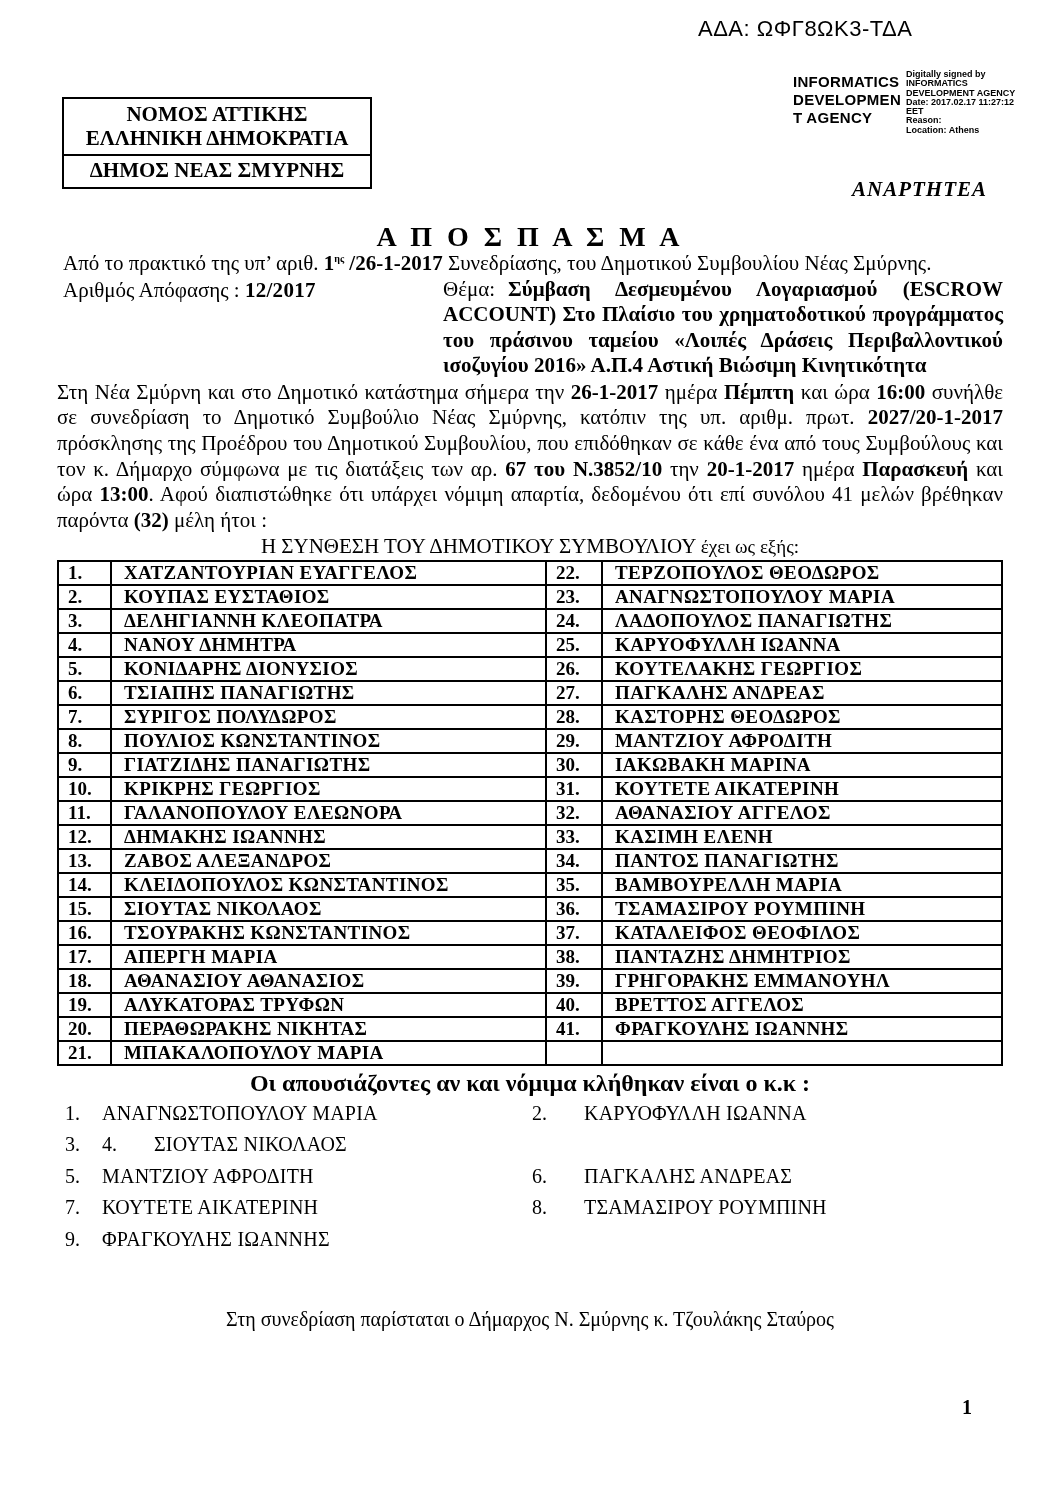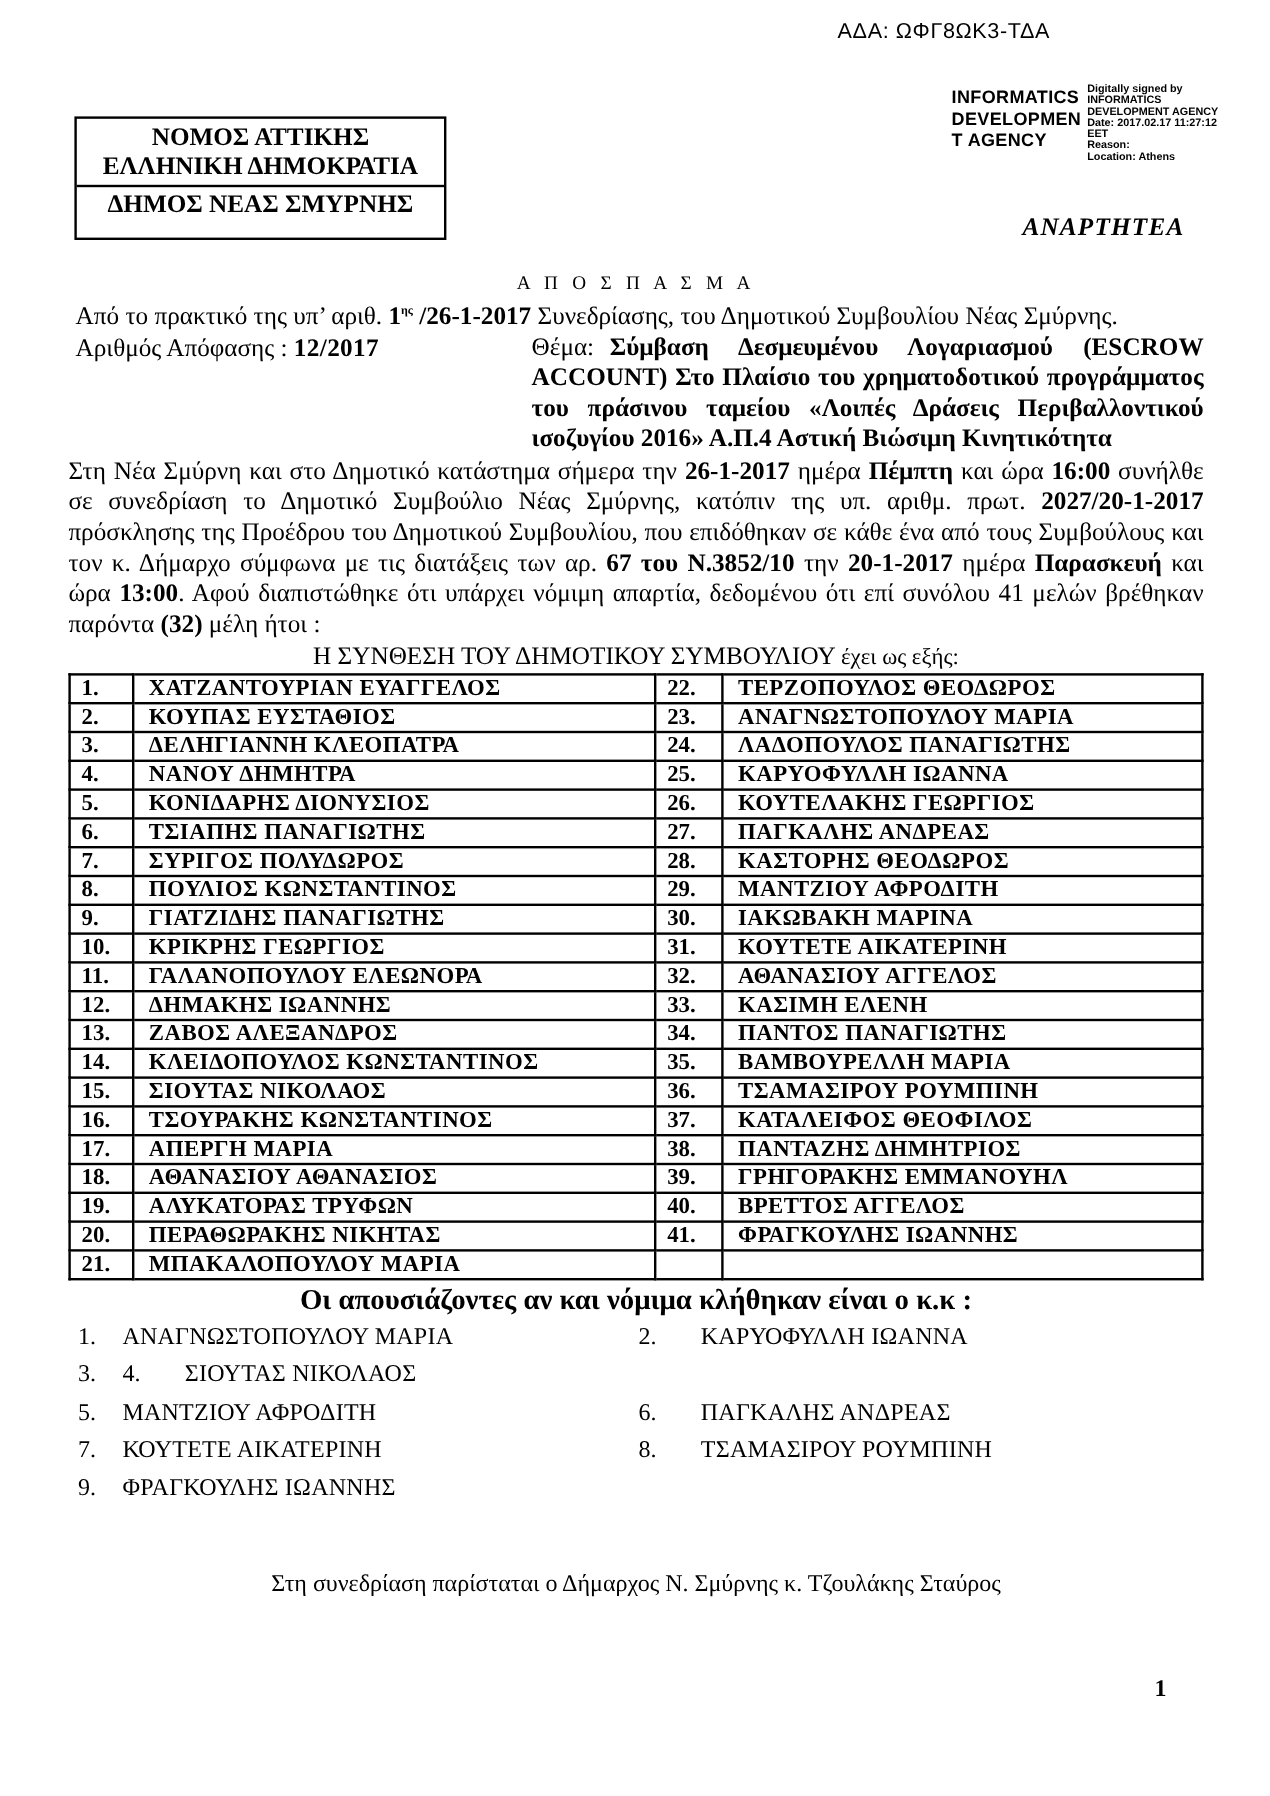--- a/index.html
+++ b/index.html
@@ -3,45 +3,45 @@
 <meta charset="utf-8">
 <style>
   html,body{margin:0;padding:0;background:#fff;}
   .page{
     position:relative;width:1058px;height:1497px;background:#ffffff;
     font-family:"Liberation Serif", serif;color:#000;overflow:hidden;
   }
   
   .ada{
     position:absolute;top:16px;left:698px;
-    font-family:"Liberation Sans", sans-serif;font-size:18px;letter-spacing:.5px;
+    font-family:"Liberation Sans", sans-serif;font-size:22px;letter-spacing:.5px;
   }
   .authority-box{
     position:absolute;top:97px;left:62px;width:306px;
     border:2px solid #000;text-align:center;font-weight:bold;font-size:21px;
   }
   .authority-top{border-bottom:2px solid #000;padding:3px 0 4px;line-height:24px;}
-  .authority-bottom{padding:2px 0 16px;line-height:24px;}
+  .authority-bottom{padding:2px 0 5px;line-height:24px;}
   .agency{
     position:absolute;top:73px;left:793px;
     font-family:"Liberation Sans", sans-serif;font-weight:bold;
     font-size:15px;line-height:18px;letter-spacing:.3px;
   }
   .sig-details{
     position:absolute;top:70px;left:906px;width:140px;
     font-family:"Liberation Sans", sans-serif;font-weight:bold;
     font-size:9px;line-height:9.3px;
   }
   .anartitea{
     position:absolute;top:177px;left:852px;
     font-weight:bold;font-style:italic;font-size:21px;letter-spacing:1px;
   }
   
   .content{position:absolute;top:224px;left:57px;width:946px;font-size:21px;}
-  .doc-title{text-align:center;font-weight:normal;font-size:16px;letter-spacing:4px;line-height:26px;}
+  .doc-title{text-align:center;font-weight:bold;font-size:28px;letter-spacing:4px;line-height:26px;}
   .intro{margin:0;padding-left:6px;line-height:26px;}
   sup{font-size:10px;line-height:0;}
   .row{display:flex;margin-top:1px;}
   .decision{width:380px;padding-left:6px;line-height:26px;}
   .decision b{letter-spacing:.3px;}
   .subject{flex:1;text-align:justify;font-weight:bold;line-height:25.4px;}
   .subject-label{font-weight:normal;margin-right:13px;}
   .body-par{margin:1px 0 0;line-height:25.7px;text-align:justify;}
   .comp-heading{text-align:center;line-height:23px;margin-top:1px;font-size:21px;}
   .comp-heading .tail{font-size:19px;}

